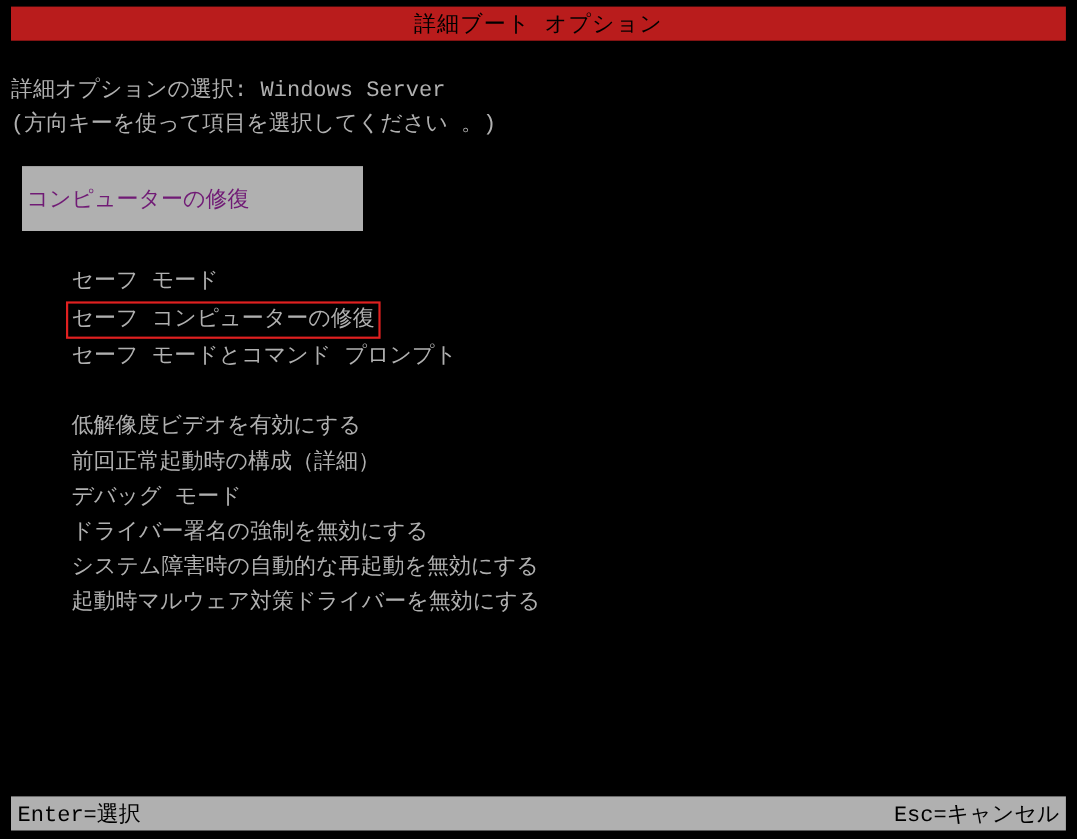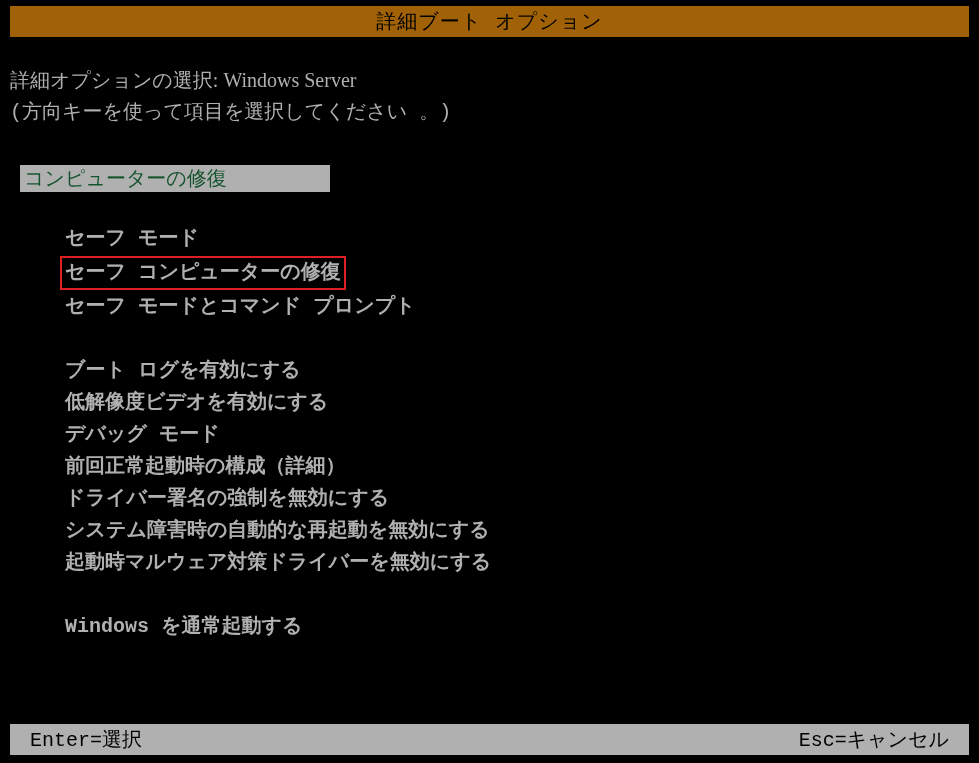--- a/index.html
+++ b/index.html
@@ -11,54 +11,52 @@
     background: #000;
     color: #fff;
     font-family: "MS Gothic", "Courier New", monospace;
     font-size: 20px;
     width: 979px;
     height: 763px;
     overflow: hidden;
     position: relative;
   }
   .title-bar {
-    background: #a16207;
+    background: #b91c1c;
     color: #000;
     text-align: center;
     padding: 2px 0;
     margin: 6px 10px 0 10px;
     font-weight: normal;
     letter-spacing: 1px;
   }
   .content {
     padding: 30px 10px 0 10px;
   }
   .selection-line {
     margin-bottom: 4px;
-    font-family: Liberation Serif, serif;
   }
   .instruction-line {
-    margin-bottom: 40px;
+    margin-bottom: 26px;
   }
   .selected-row {
     display: inline-block;
     background: #b0b0b0;
-    color: #14532d;
-    padding: 0 4px;
+    color: #701a75;
+    padding: 16px 4px;
     margin-left: 10px;
     min-width: 310px;
   }
   .option-indent {
     padding-left: 55px;
   }
   .option-item {
     margin: 2px 0;
     line-height: 30px;
     color: #b0b0b0;
-    font-weight: bold;
   }
   .option-group-gap {
     height: 30px;
   }
   .highlighted {
     display: inline-block;
     border: 2px solid #e02020;
     padding: 0 3px;
     margin-left: -5px;
   }
@@ -77,21 +75,21 @@
     padding-left: 78px;
     letter-spacing: 2px;
   }
   .footer-bar {
     position: absolute;
     bottom: 8px;
     left: 10px;
     right: 10px;
     background: #b0b0b0;
     color: #000;
-    padding: 2px 20px;
+    padding: 2px 6px;
     display: flex;
     justify-content: space-between;
   }
   .gray-text {
     color: #b0b0b0;
   }
 </style>
 </head>
 <body>
 
@@ -123,49 +121,41 @@
     </div>
     <div class="option-item">
       <span>セーフ モードとコマンド プロンプト</span>
     </div>
   </div>
 
   <div class="option-group-gap"></div>
 
   <div class="option-indent">
     <div class="option-item">
-      <span>ブート ログを有効にする</span>
-    </div>
-    <div class="option-item">
       <span>低解像度ビデオを有効にする</span>
     </div>
     <div class="option-item">
-      <span>デバッグ モード</span>
+      <span>前回正常起動時の構成（詳細）</span>
     </div>
     <div class="option-item">
-      <span>前回正常起動時の構成（詳細）</span>
+      <span>デバッグ モード</span>
     </div>
     <div class="option-item">
       <span>ドライバー署名の強制を無効にする</span>
     </div>
     <div class="option-item">
       <span>システム障害時の自動的な再起動を無効にする</span>
     </div>
     <div class="option-item">
       <span>起動時マルウェア対策ドライバーを無効にする</span>
     </div>
   </div>
 
   <div class="option-group-gap"></div>
 
-  <div class="option-indent">
-    <div class="option-item">
-      <span>Windows を通常起動する</span>
-    </div>
-  </div>
 
   <div class="description gray-text">
   </div>
 </div>
 
 <div class="footer-bar">
   <span>Enter=選択</span>
   <span>Esc=キャンセル</span>
 </div>
 

